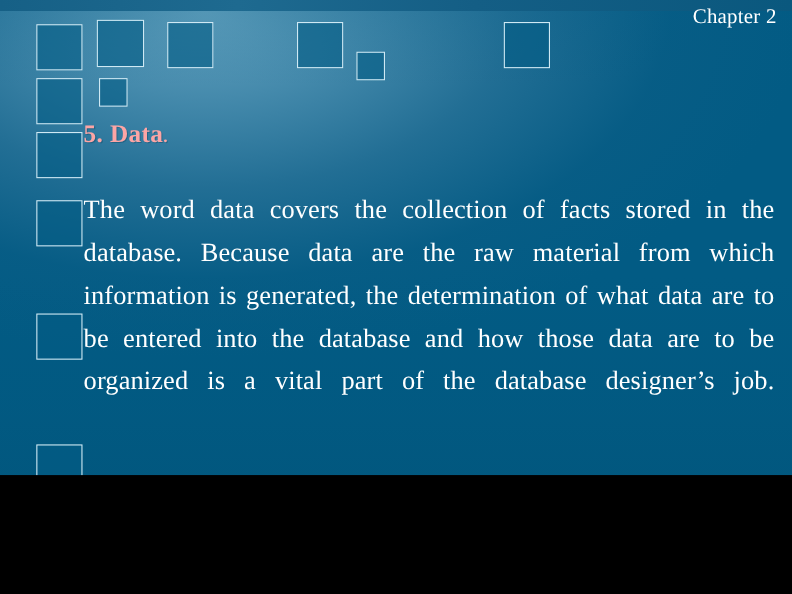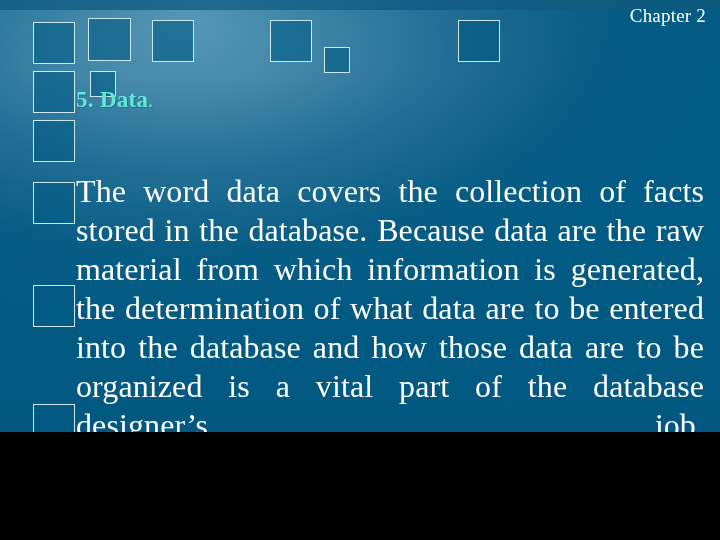--- a/index.html
+++ b/index.html
@@ -69,42 +69,42 @@
     font-size: 19px;
     line-height: 24px;
     letter-spacing: 0.2px;
     white-space: nowrap;
   }
 
   
   #slide-title {
     position: absolute;
     left: 76px;
-    top: 86px;
-    color: #5eead4;
+    top: 108px;
+    color: #fca5a5;
     font-size: 23px;
     font-weight: bold;
     line-height: 28px;
     letter-spacing: 0.3px;
     text-shadow: 1px 1px 0 rgba(10,60,90,0.35);
     white-space: nowrap;
   }
   #slide-title .title-tail {
     font-size: 16px;
     font-weight: bold;
   }
 
   
   #body-text {
     position: absolute;
     left: 76px;
     top: 172px;
     width: 628px;
     color: #ffffff;
-    font-size: 32px;
+    font-size: 24px;
     line-height: 39px;
     text-align: justify;
     text-justify: inter-word;
     letter-spacing: 0.1px;
   }
   #body-text::after {
     content: "";
     display: inline-block;
     width: 100%;
   }

